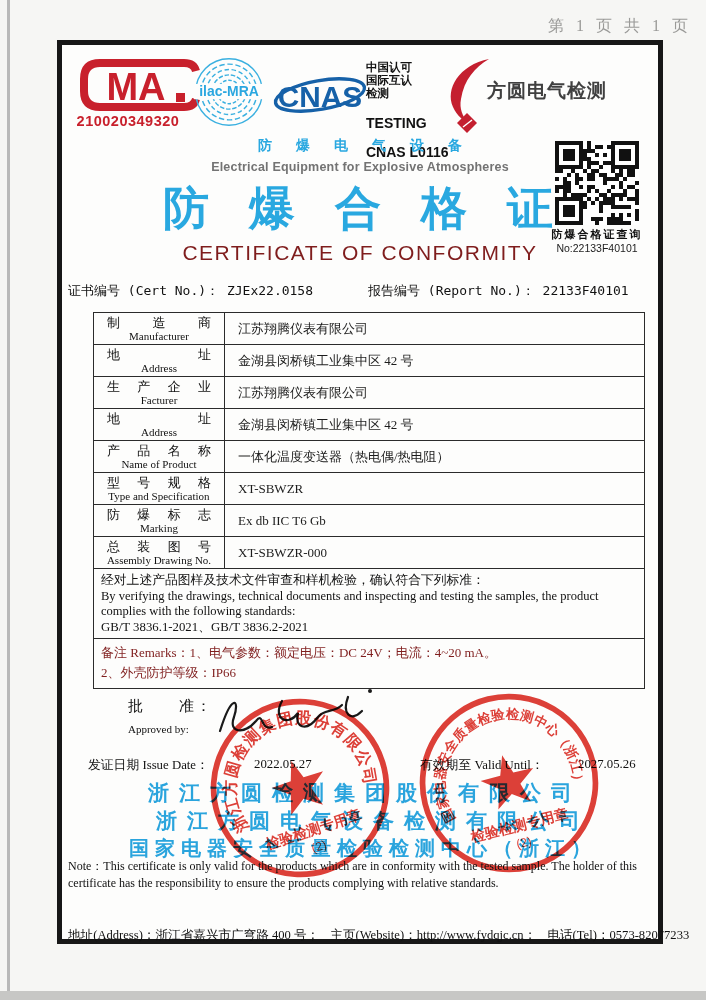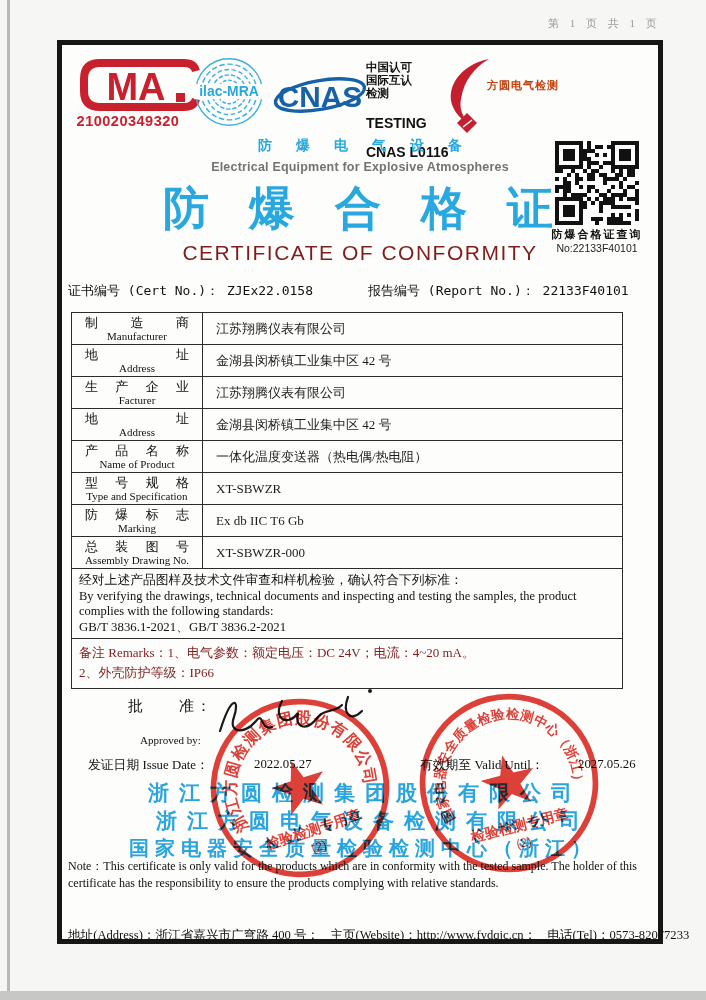--- a/index.html
+++ b/index.html
@@ -2,60 +2,60 @@
 <html><head>
 <meta charset="utf-8">
 <style>
   * { margin:0; padding:0; box-sizing:border-box; }
   html,body { width:706px; height:1000px; }
   body { font-family:"Liberation Serif","DejaVu Serif",serif; background:#f6f6f4; position:relative; overflow:hidden; }
 
   .scan-edge-left { position:absolute; left:7px; top:0; width:3px; height:100%; background:#b9b9b9; }
   .scan-edge-bottom { position:absolute; left:0; bottom:0; width:100%; height:9px; background:#c7c7c5; }
 
-  .page-indicator { position:absolute; top:16px; left:548px; color:#9a9a98; font-size:11px; letter-spacing:4px; font-family:"Liberation Serif",serif; }
+  .page-indicator { position:absolute; top:16px; left:548px; color:#9a9a98; font-size:16px; letter-spacing:4px; font-family:"Liberation Serif",serif; }
 
   .frame { position:absolute; left:57px; top:40px; width:606px; height:904px; border:5px solid #171717; background:#fdfdfc; }
   .abs { position:absolute; }
 
   
   .cma-num { position:absolute; left:4px; top:68px; width:124px; text-align:center; color:#c8202c; font-weight:bold; font-size:14.5px; font-family:"Liberation Sans",sans-serif; letter-spacing:.5px; }
   .cnas-caption { position:absolute; left:304px; top:16px; font-family:"Liberation Sans",sans-serif; font-weight:bold; color:#111; font-size:11.5px; line-height:13px; }
   .cnas-caption .en { font-size:14px; line-height:12px; margin-top:17px; }
-  .fy-name { position:absolute; left:425px; top:33px; font-size:11px; font-weight:bold; color:#c2410c; letter-spacing:1px; }
+  .fy-name { position:absolute; left:425px; top:33px; font-size:19px; font-weight:bold; color:#404040; letter-spacing:1px; }
   .hdr-cn1 { position:absolute; left:0; top:92px; width:100%; text-align:center; font-size:14px; font-weight:bold; letter-spacing:24px; padding-left:24px; color:#29a8e0; font-family:"Liberation Sans",sans-serif; }
   .hdr-en1 { position:absolute; left:0; top:115px; width:100%; text-align:center; font-size:12.5px; font-weight:bold; color:#737373; font-family:"Liberation Sans",sans-serif; letter-spacing:.2px; }
   .hdr-main { position:absolute; left:0; top:133px; width:100%; text-align:center; font-size:46px; font-weight:bold; letter-spacing:40px; padding-left:36px; color:#29a8e0; font-family:"Liberation Sans",sans-serif; }
   .hdr-en2 { position:absolute; left:0; top:196px; width:100%; text-align:center; font-size:21px; color:#7f1d1d; letter-spacing:1.5px; font-family:"Liberation Sans",sans-serif; }
 
   
   .qr-wrap { position:absolute; left:487px; top:96px; width:96px; text-align:center; }
   .qr-wrap svg { display:block; margin:0 auto; background:#fff; }
   .qr-cap { font-size:11px; font-weight:bold; color:#111; letter-spacing:2px; margin-top:2px; font-family:"Liberation Sans",sans-serif; }
   .qr-no { font-size:10.5px; color:#222; font-family:"Liberation Sans",sans-serif; }
 
   
   .certline { position:absolute; top:237px; left:6px; width:594px; font-family:"DejaVu Sans Mono","Liberation Mono",monospace; font-size:13px; color:#111; }
   .certline .rpt { position:absolute; left:300px; top:0; }
 
   
-  .tbl { position:absolute; left:9px; top:267px; width:552px; border:1.5px solid #2b2b2b; background:#fdfdfc; }
+  .tbl { position:absolute; left:31px; top:267px; width:552px; border:1.5px solid #2b2b2b; background:#fdfdfc; }
   .trow { display:flex; border-bottom:1px solid #2b2b2b; height:32px; }
   .tlabel { width:131px; border-right:1px solid #2b2b2b; display:flex; flex-direction:column; justify-content:center; text-align:center; padding:1px 0; }
   .tlabel .cn { font-size:13px; color:#111; text-align:justify; text-align-last:justify; padding:0 13px; line-height:14px; }
   .tlabel .en { font-size:11px; color:#111; line-height:12px; }
   .tvalue { flex:1; display:flex; align-items:center; padding-left:13px; font-size:13px; color:#1c1c1c; }
   .stmt { border-bottom:1px solid #2b2b2b; padding:4px 7px 3px; font-size:12.8px; line-height:15.5px; color:#111; }
   .stmt .en { font-size:12.5px; }
   .rmk { padding:4px 7px 5px; font-size:13px; line-height:20px; color:#7f1d1d; }
 
   
   .approve { position:absolute; left:66px; top:652px; }
   .approve .cn { font-size:15px; color:#111; letter-spacing:2px; }
-  .approve .en { font-size:11px; color:#111; margin-top:18px;text-align:center; }
+  .approve .en { font-size:11px; color:#111; margin-top:7px; }
   .sig { position:absolute; left:148px; top:638px; }
 
   
   .dates { position:absolute; left:0; top:712px; width:100%; font-size:12.8px; color:#111; }
   .dates span { position:absolute; white-space:nowrap; }
   .d-il { left:26px; } .d-iv { left:192px; } .d-vl { left:358px; } .d-vv { left:516px; }
 
   
   .issuer { position:absolute; width:100%; text-align:center; color:#2aa4dd; font-weight:bold; font-family:"Liberation Sans",sans-serif; }
   .iss1 { top:734px; font-size:21px; letter-spacing:10px; padding-left:10px; }

